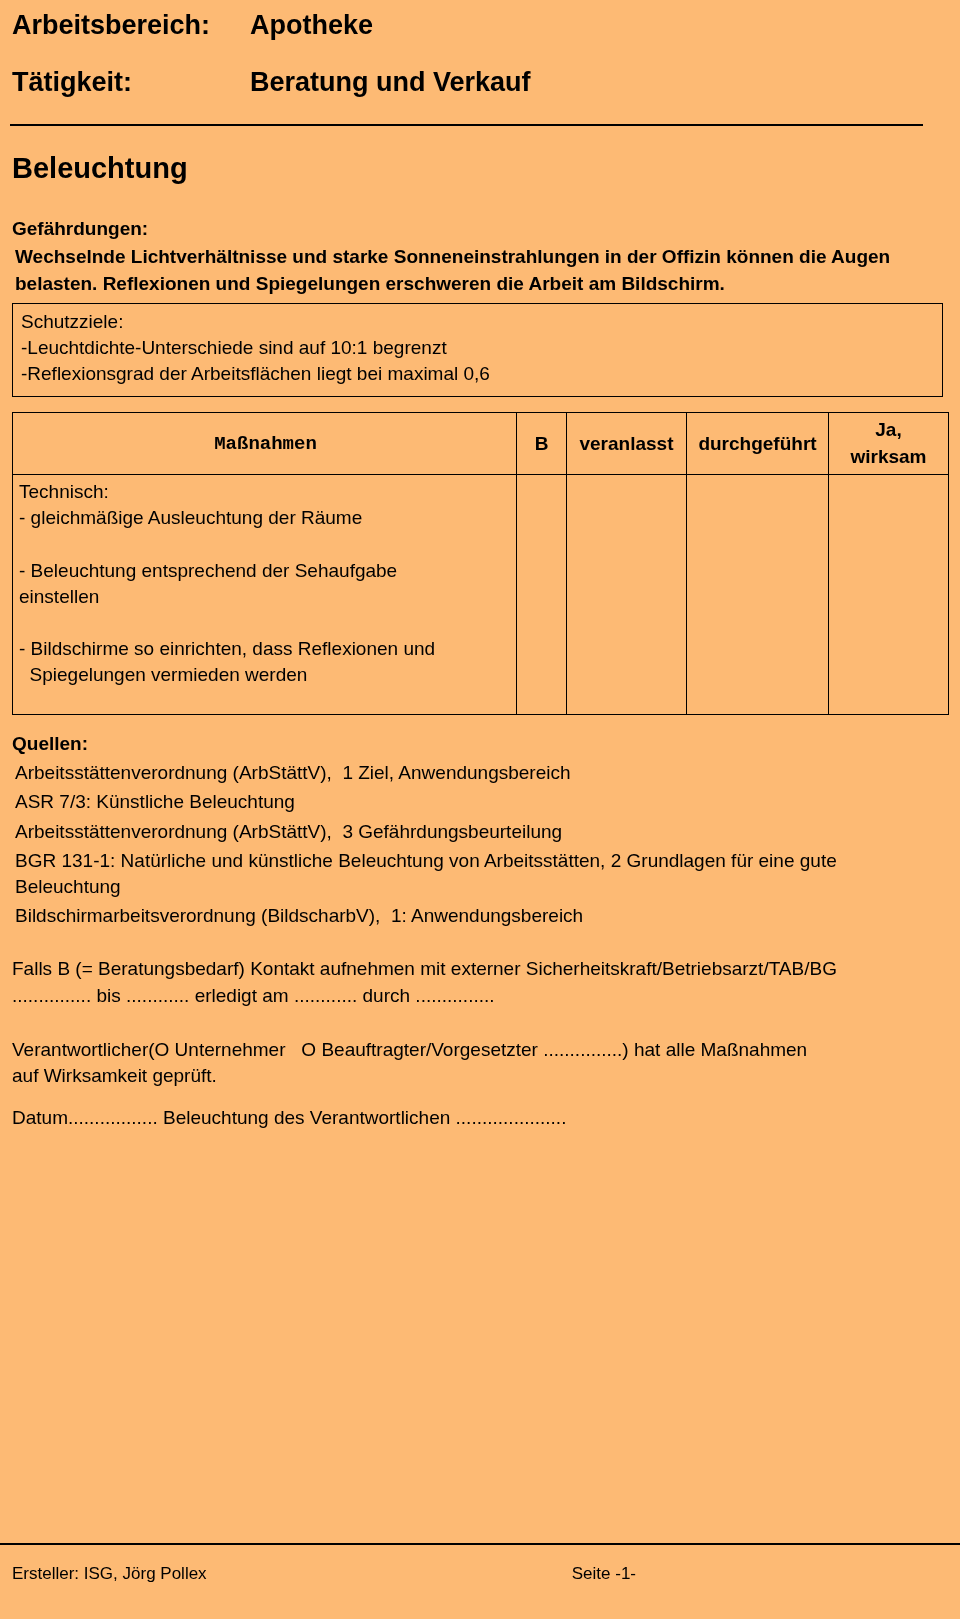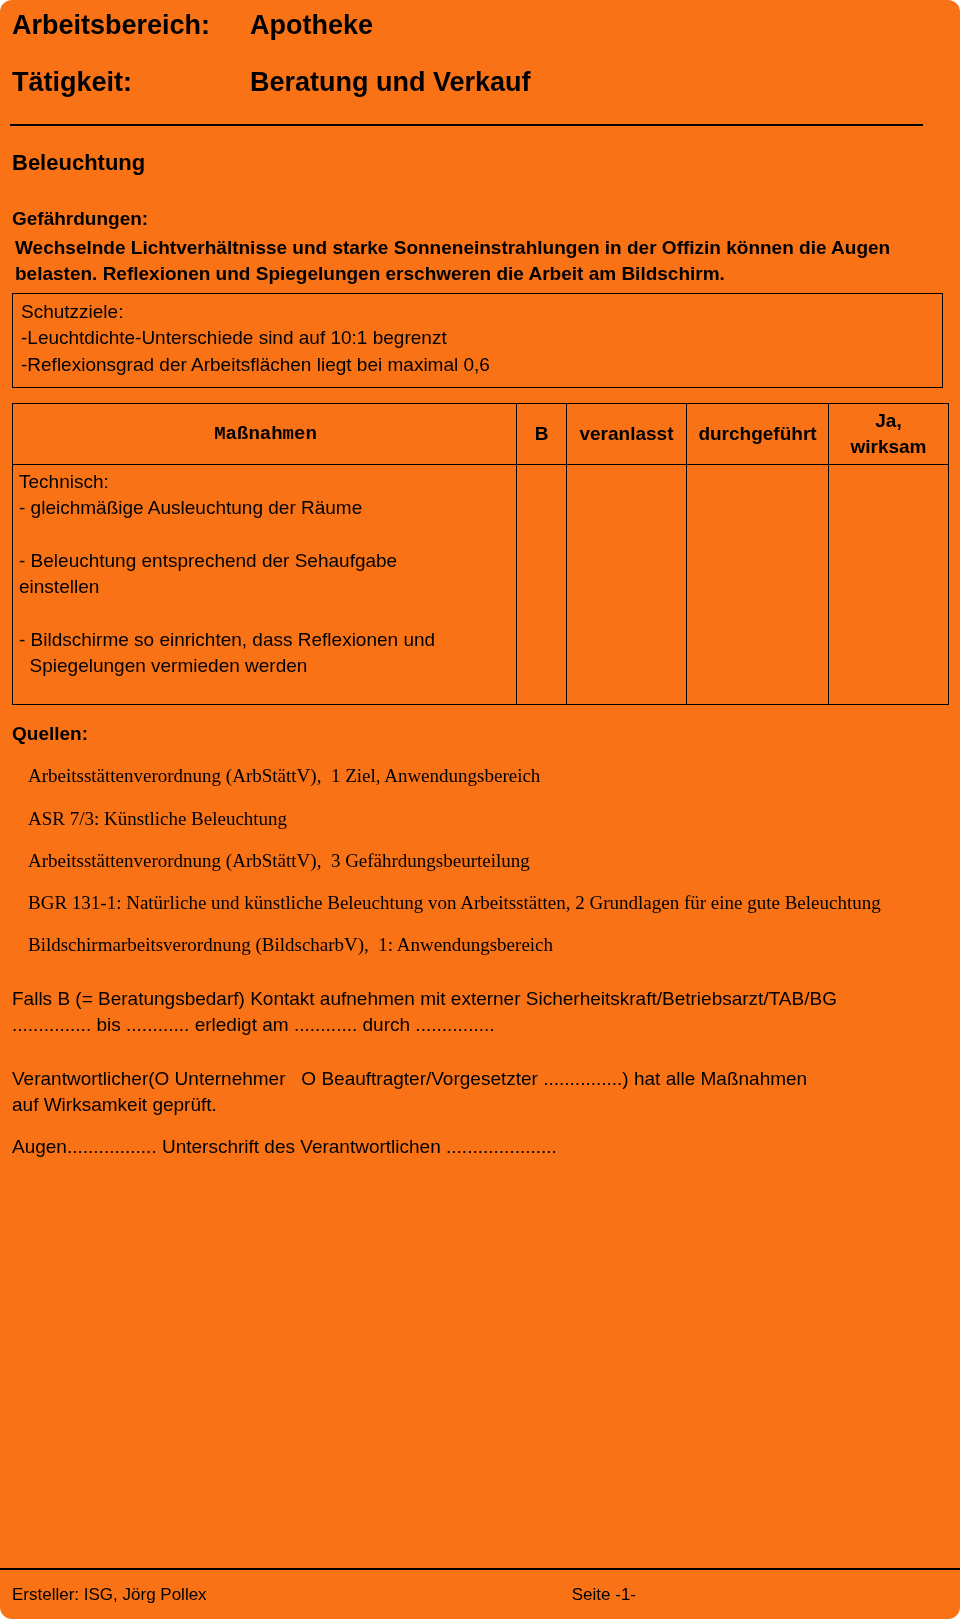--- a/index.html
+++ b/index.html
@@ -2,63 +2,62 @@
 <html><head>
 <meta charset="utf-8">
 <style>
   * { box-sizing: border-box; }
   html, body { margin: 0; padding: 0; background: #ffffff; }
   .page {
     position: relative;
     width: 960px;
     height: 1619px;
     margin: 0 auto;
-    background: #f97316;
+    background: #fdba74;
     color: #000000;
     font-family: "Liberation Sans", sans-serif;
     font-size: 19px;
     line-height: 1.38;
     padding: 10px 12px 8px 12px;
     overflow: hidden;
-    border-radius: 12px;
   }
   .pre { white-space: pre-line; }
 
   
   .hdr { display: grid; grid-template-columns: 238px auto; row-gap: 26px; font-weight: bold; font-size: 27px; line-height: 1.15; }
   .rule { border: none; border-top: 2px solid #000; margin: 26px 0 0 -2px; width: 97.5%; height: 0; }
 
-  .section-title { font-size: 22px; font-weight: bold; margin-top: 22px; }
+  .section-title { font-size: 29px; font-weight: bold; margin-top: 22px; }
 
   .hazards-label { font-weight: bold; margin-top: 28px; }
   .hazards-text { font-weight: bold; margin-top: 2px; padding-left: 3px; }
 
   .goal-box { border: 1px solid #000; margin-top: 6px; padding: 5px 8px 9px 8px; width: 99.5%; }
 
   
   table.measures { border-collapse: collapse; width: 100%; margin-top: 15px; table-layout: fixed; }
   table.measures th, table.measures td { border: 1px solid #000; padding: 4px 6px; }
   table.measures th { font-weight: bold; font-size: 19px; text-align: center; vertical-align: middle; height: 58px; }
   table.measures th.th-left { text-align: center; padding-left: 8px; font-family: Liberation Mono, monospace; }
   table.measures td { vertical-align: top; height: 240px; }
   td.body-measures { padding: 10px 8px 8px 8px; }
 
   
   .sources { margin-top: 16px; }
   .sources-label { font-weight: bold; }
-  .source-line { margin: 16px; font-family: Liberation Serif, serif; }
+  .source-line { margin: 3px; }
 
   .consultation { margin-top: 27px; }
   .responsibility { margin-top: 28px; }
   .signature { margin-top: 16px; }
 
   
   .footer {
-    position: absolute; left: 0; right: 0; bottom: 0;
-    height: 51px;
+    position: absolute; left: 0; right: 0; bottom: 16px;
+    height: 60px;
     border-top: 2px solid #000;
     display: grid;
     grid-template-columns: 1fr 1fr 1fr;
     align-items: center;
     padding: 0 12px;
     font-size: 17px;
   }
   .footer .f-center { text-align: center; }
   .footer .f-right { text-align: right; }
 </style>
@@ -131,20 +130,20 @@
     <div class="source-line">BGR 131-1: Natürliche und künstliche Beleuchtung von Arbeitsstätten, 2 Grundlagen für eine gute Beleuchtung</div>
     <div class="source-line">Bildschirmarbeitsverordnung (BildscharbV), &nbsp;1: Anwendungsbereich</div>
   </div>
 
   <div class="consultation pre">Falls B (= Beratungsbedarf) Kontakt aufnehmen mit externer Sicherheitskraft/Betriebsarzt/TAB/BG
 ............... bis ............ erledigt am ............ durch ...............</div>
 
   <div class="responsibility pre">Verantwortlicher(O Unternehmer &nbsp; O Beauftragter/Vorgesetzter ...............) hat alle Maßnahmen
 auf Wirksamkeit geprüft.</div>
 
-  <div class="signature">Augen................. Unterschrift des Verantwortlichen .....................</div>
+  <div class="signature">Datum................. Beleuchtung des Verantwortlichen .....................</div>
 
   <div class="footer">
     <div class="f-left">Ersteller: ISG, Jörg Pollex</div>
     <div class="f-right">Seite -1-</div>
   </div>
 
 </div>
 
 </body></html>

